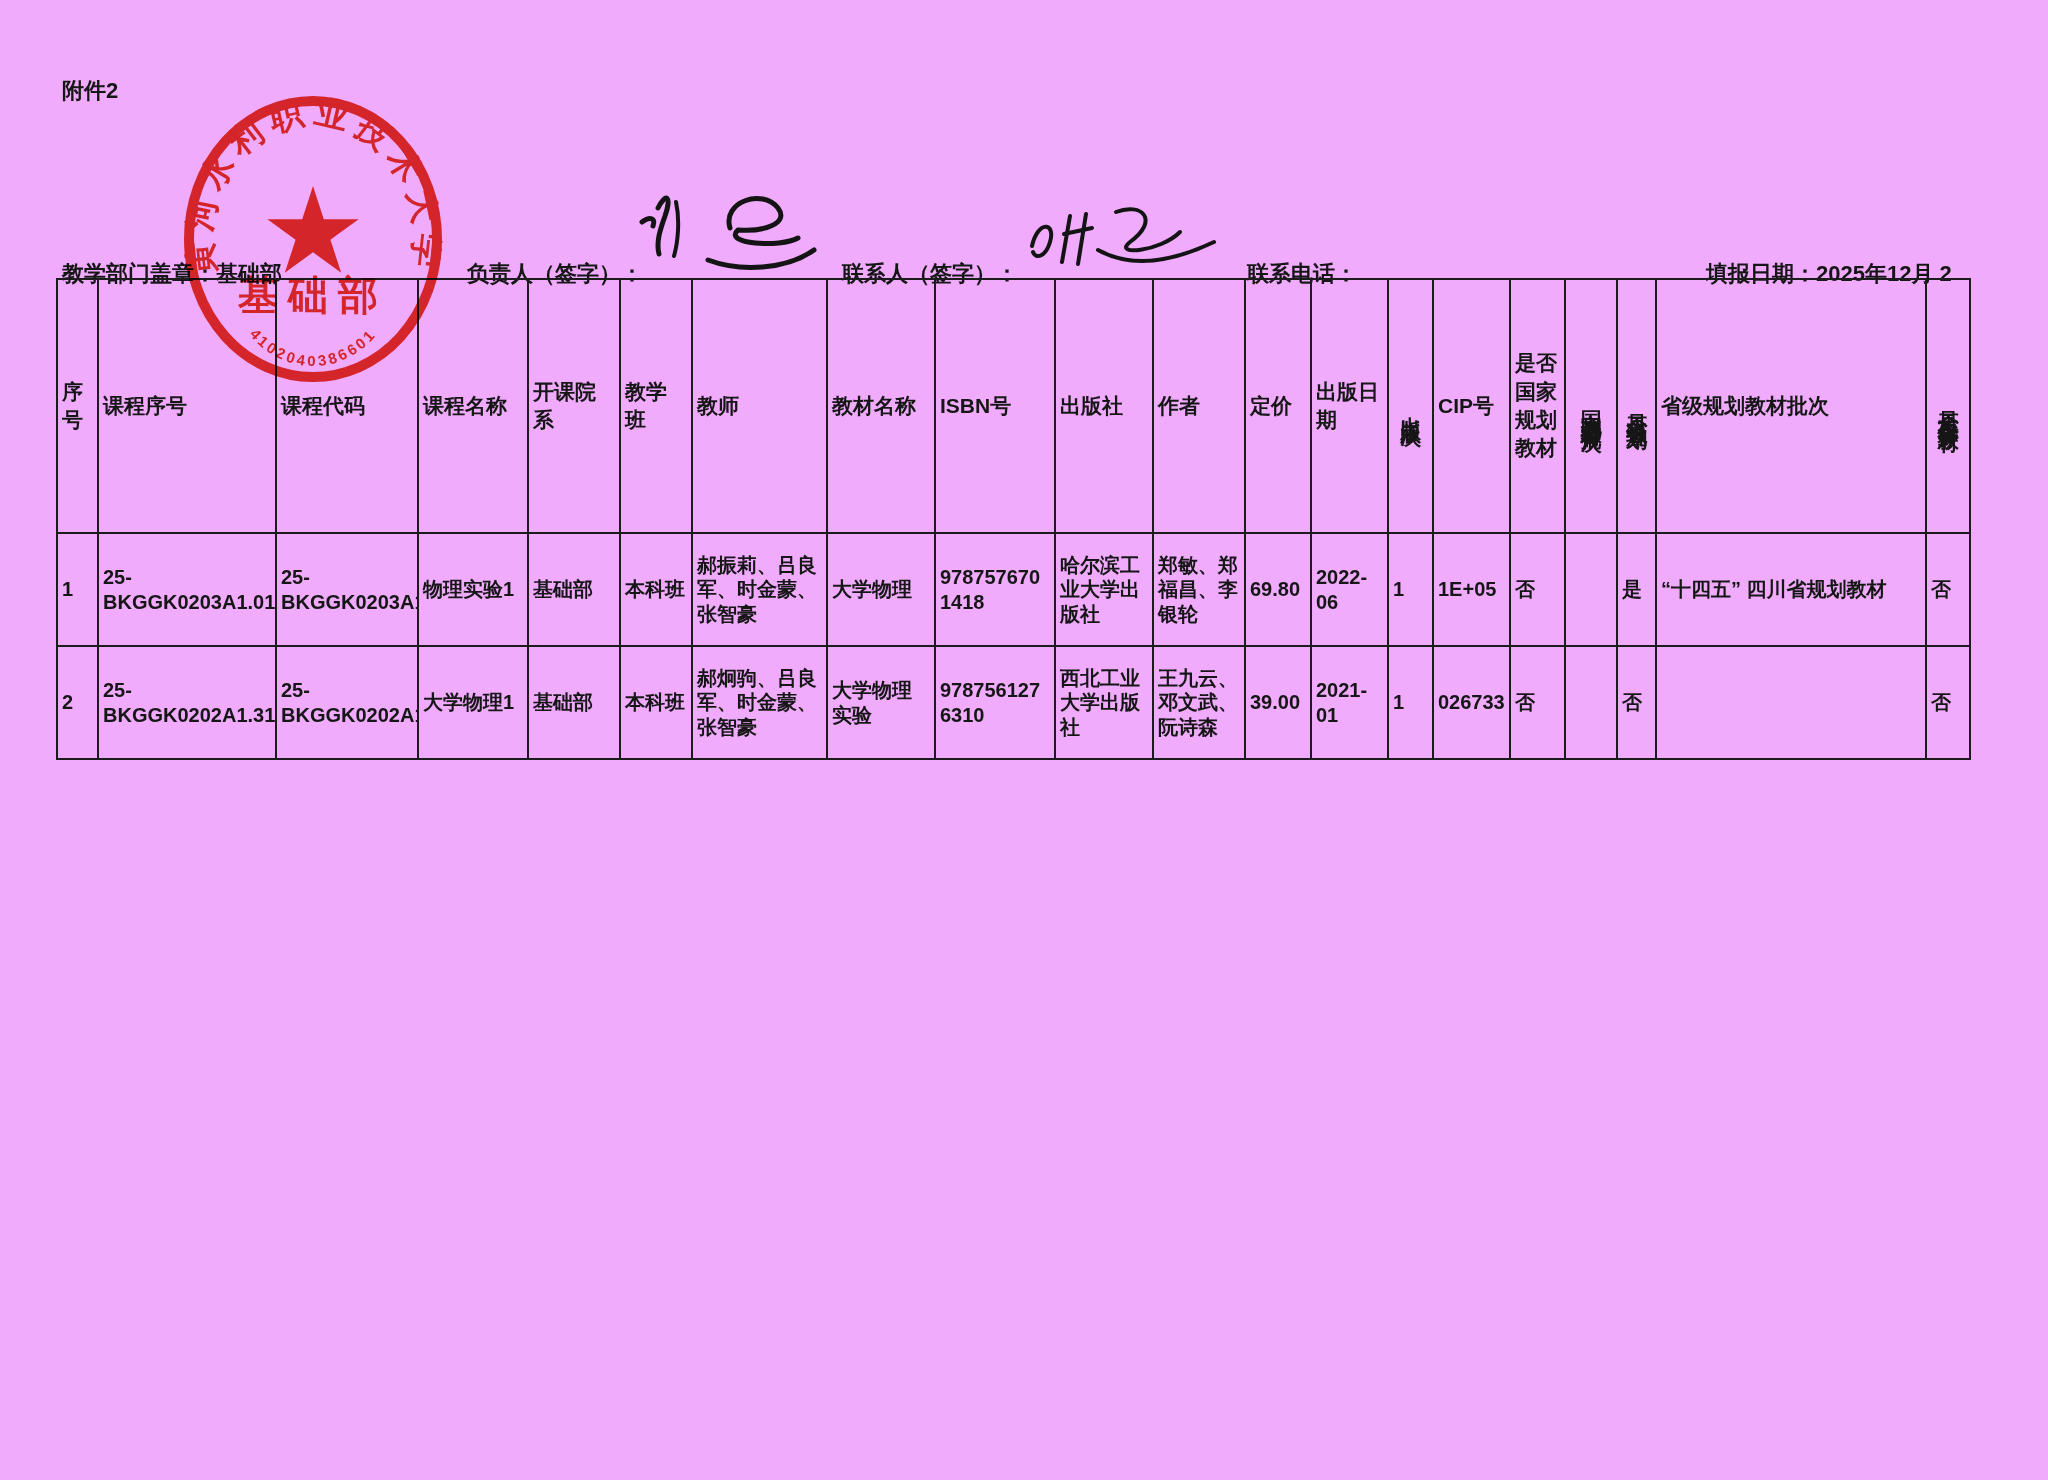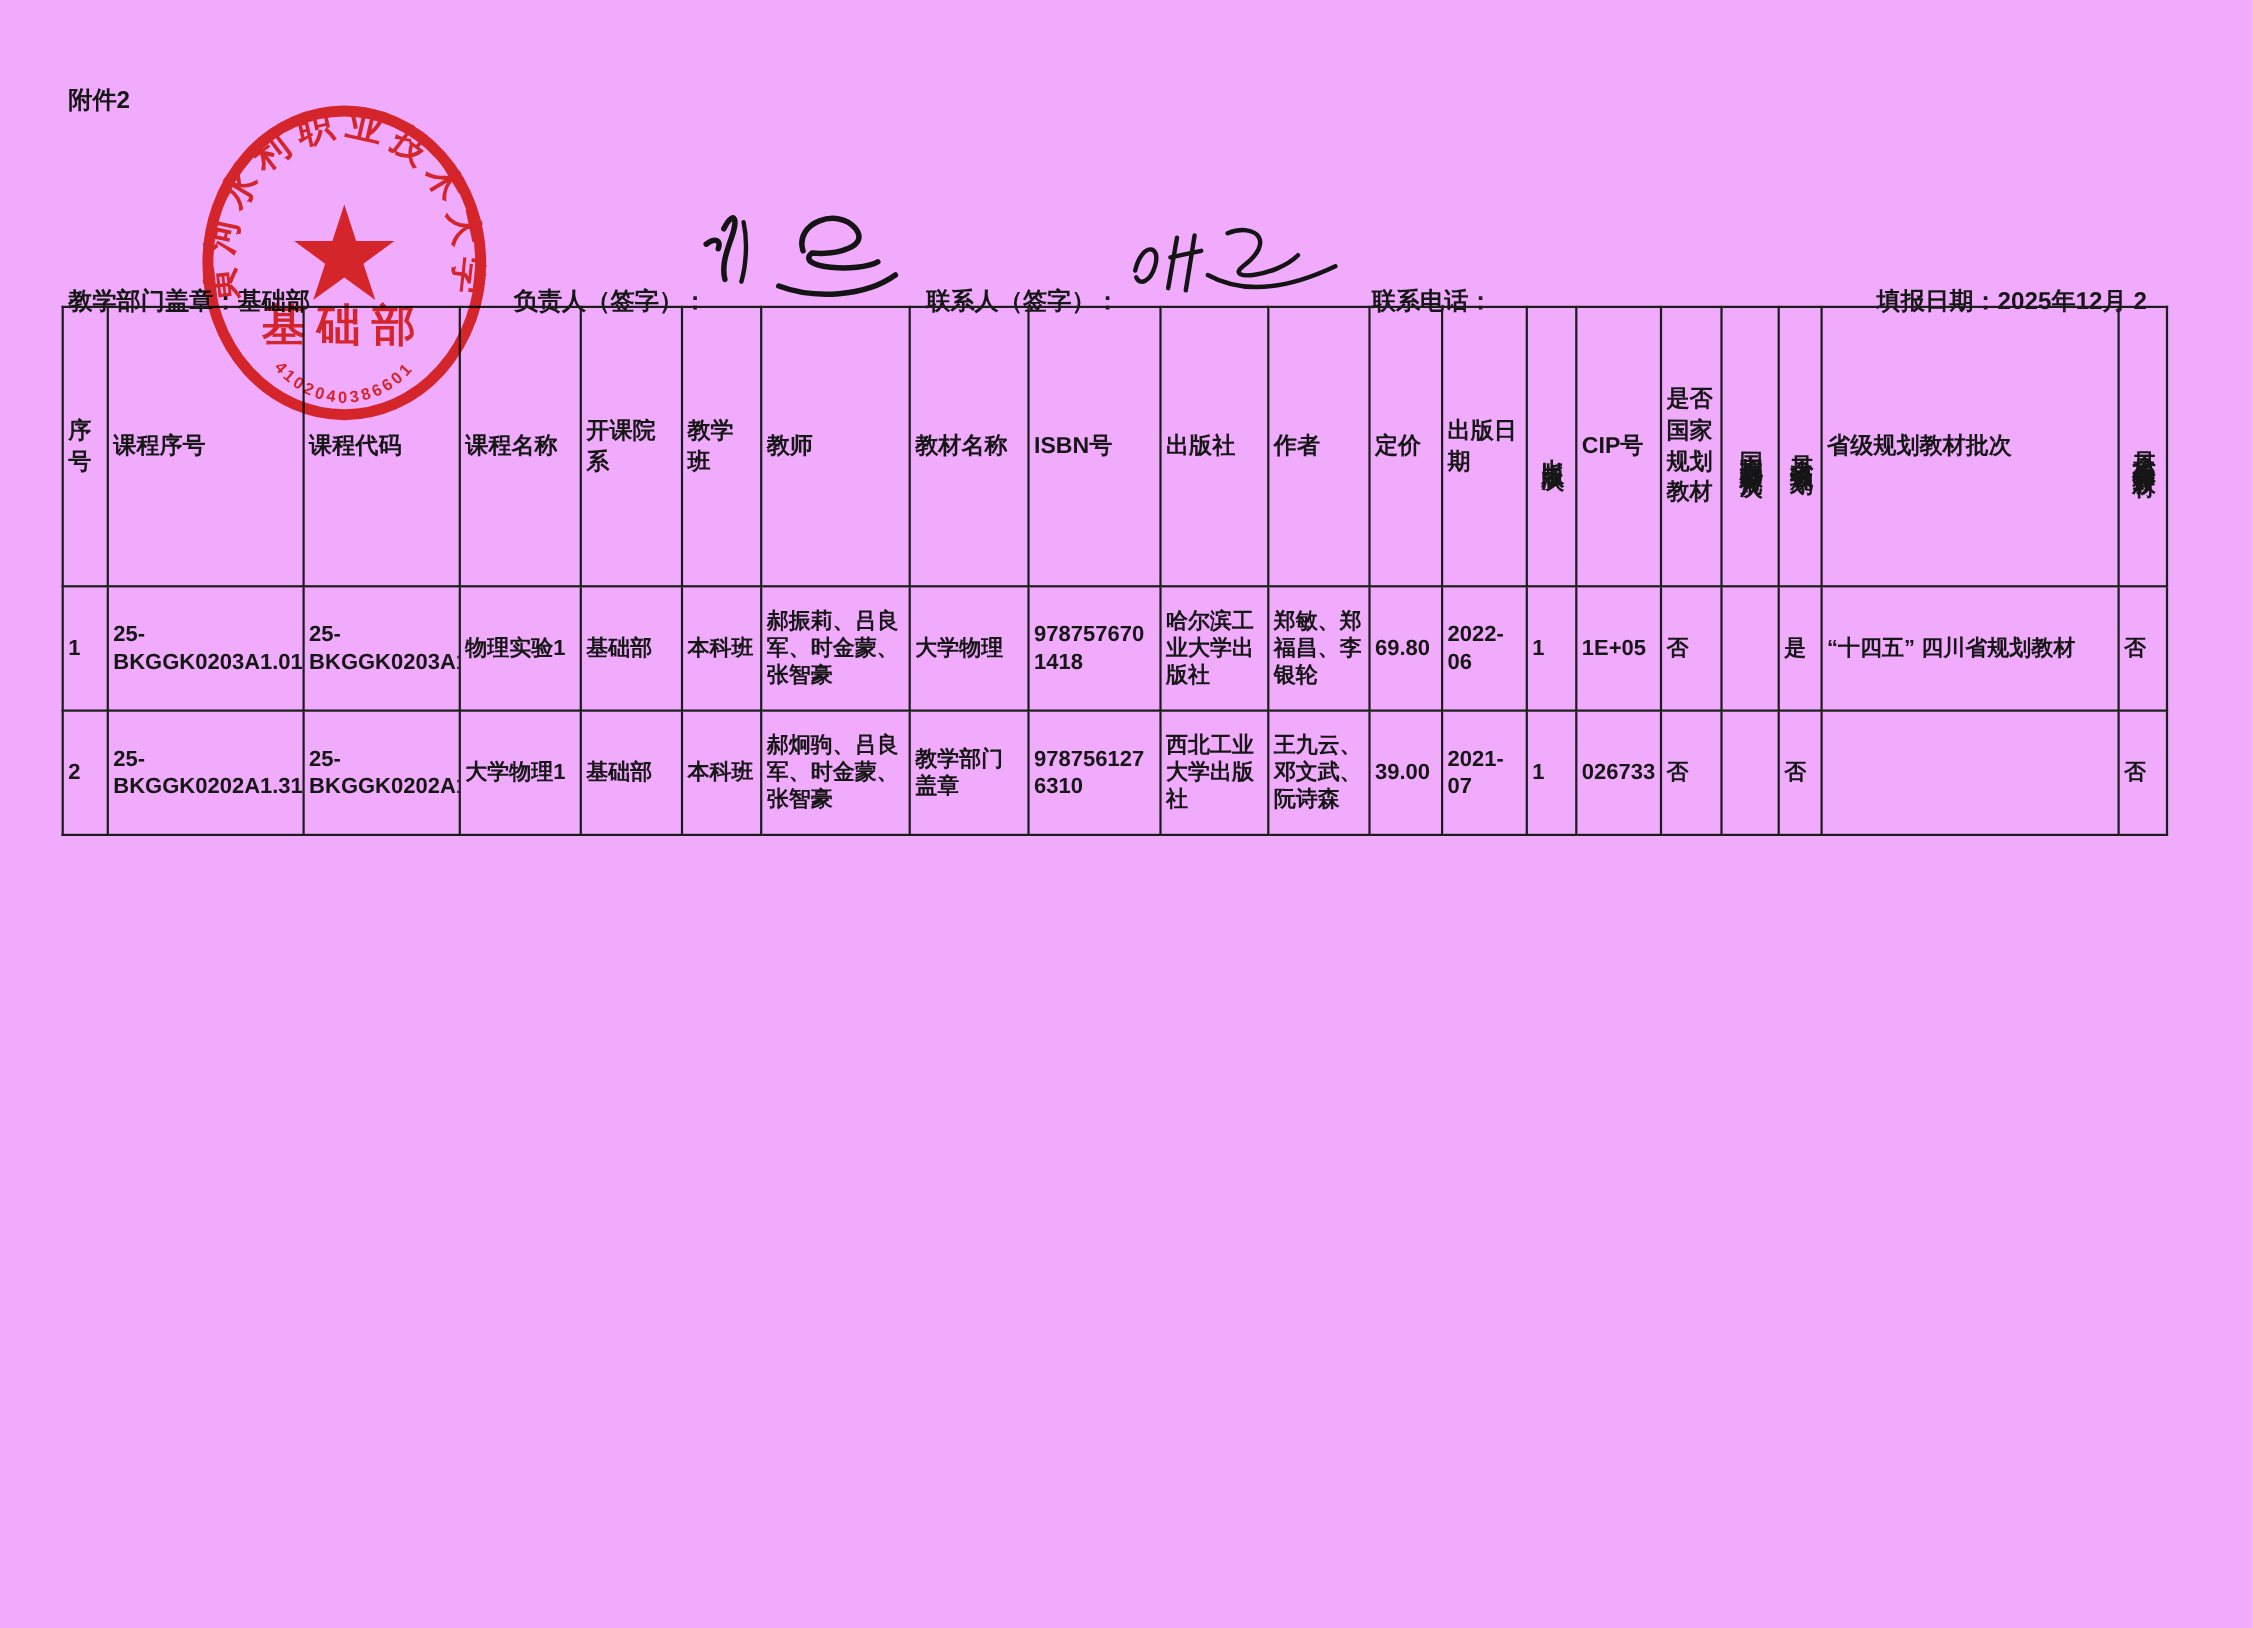--- a/index.html
+++ b/index.html
@@ -120,26 +120,26 @@
         <td>否</td>
       </tr>
       <tr>
         <td>2</td>
         <td>25-BKGGK0202A1.31</td>
         <td>25-BKGGK0202A1</td>
         <td>大学物理1</td>
         <td>基础部</td>
         <td>本科班</td>
         <td>郝炯驹、吕良军、时金蒙、张智豪</td>
-        <td>教学部门盖章</td>
+        <td>大学物理实验</td>
         <td class="break">9787561276310</td>
         <td>西北工业大学出版社</td>
         <td>王九云、邓文武、阮诗森</td>
         <td>39.00</td>
-        <td>2021-07</td>
+        <td>2021-01</td>
         <td>1</td>
         <td>026733</td>
         <td>否</td>
         <td></td>
         <td>否</td>
         <td></td>
         <td>否</td>
       </tr>
     </tbody>
   </table>

